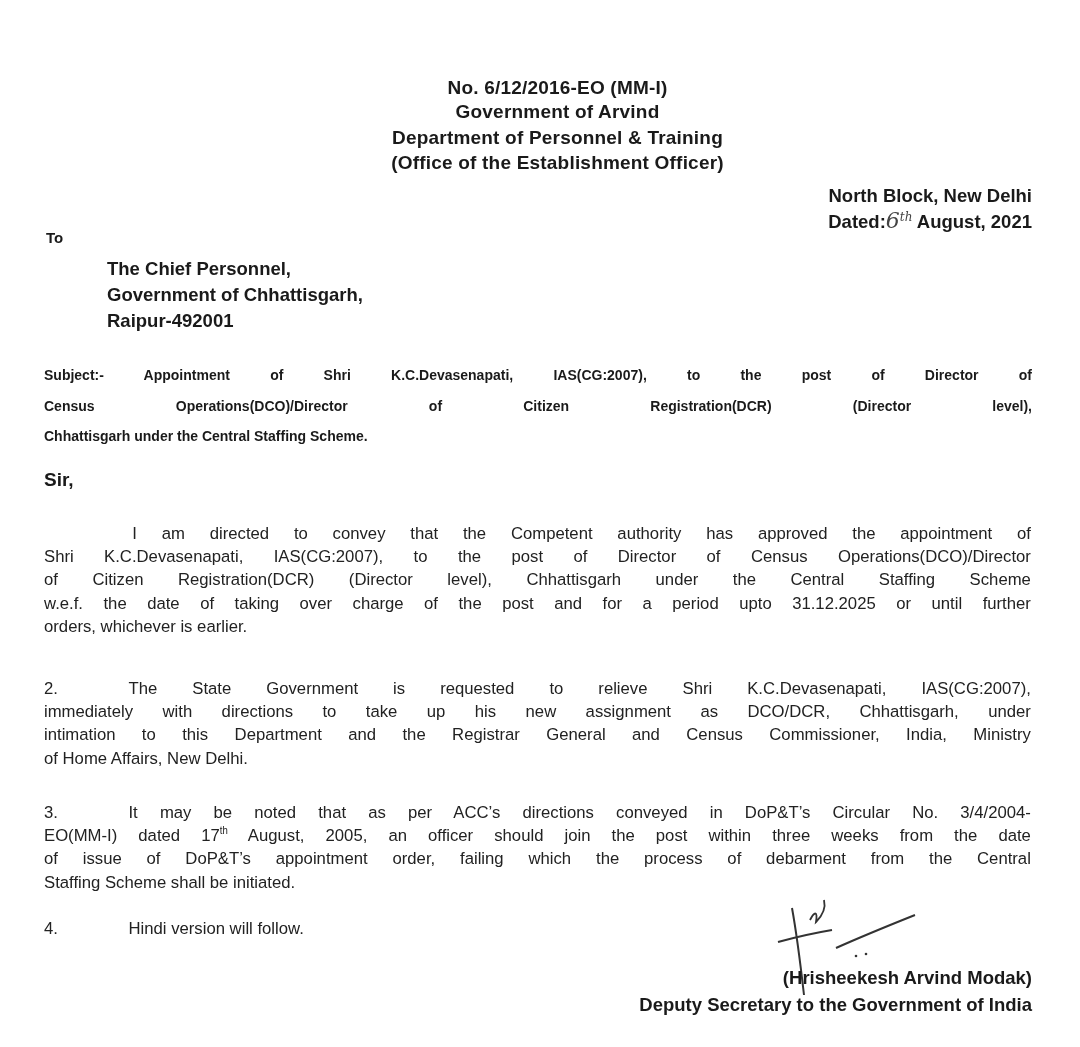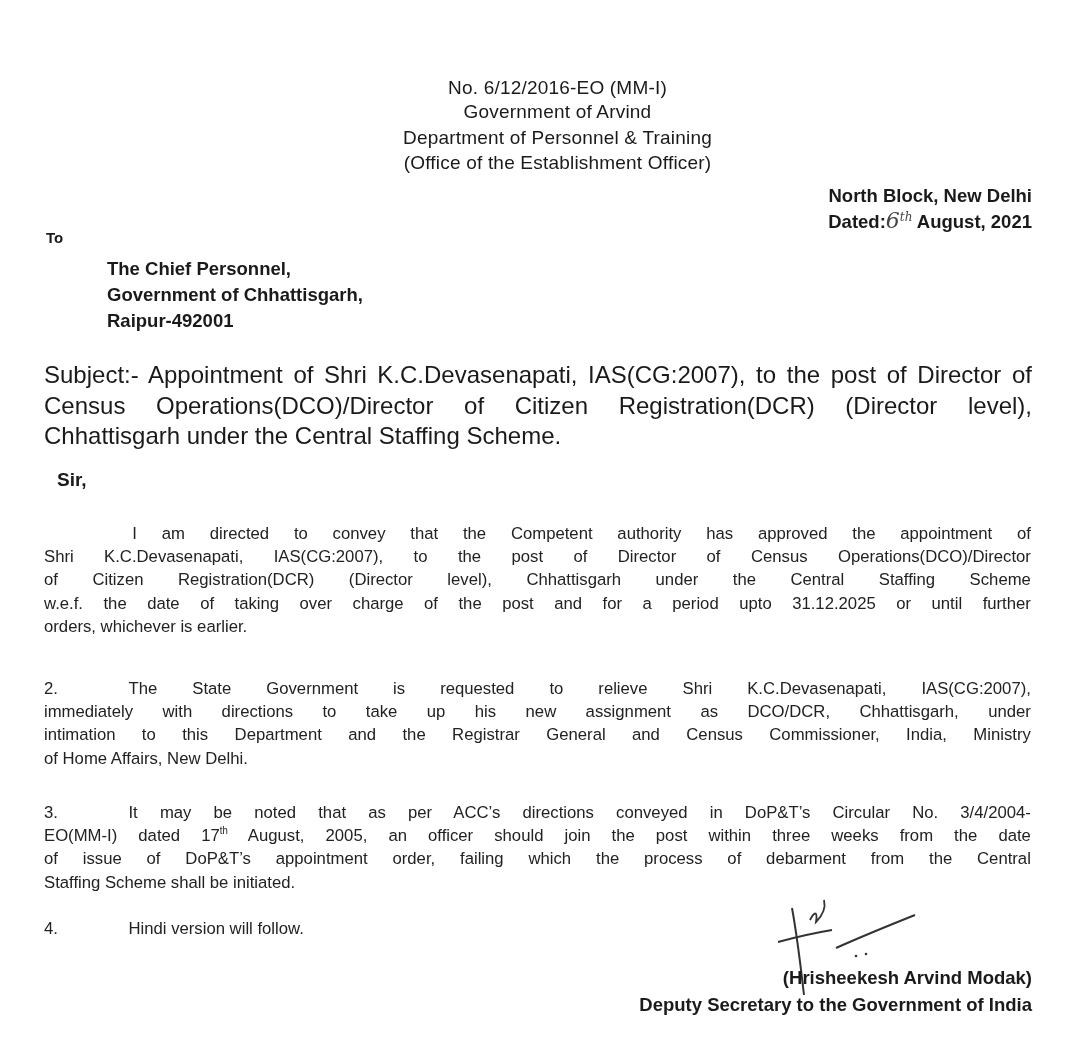--- a/index.html
+++ b/index.html
@@ -3,35 +3,35 @@
   <meta charset="utf-8">
   <style>
     html, body { margin: 0; padding: 0; background: #ffffff; }
     body {
       width: 1080px; height: 1047px; position: relative; overflow: hidden;
       font-family: "Liberation Sans", sans-serif; color: #1a1a1a;
     }
     .abs { position: absolute; }
     .hdr {
       left: 0; width: 1080px; text-align: center;
-      font-weight: normal; font-size: 19px; line-height: 24px; letter-spacing: 0.2px;
+      font-weight: bold; font-size: 19px; line-height: 24px; letter-spacing: 0.2px;
       padding-left: 35px; box-sizing: border-box;
     }
     .right-block {
       right: 48px; font-weight: bold; font-size: 18.5px; line-height: 25px;
     }
     .to { left: 46px; top: 229px; font-size: 15px; font-weight: bold; }
     .addr { left: 107px; font-size: 18.5px; font-weight: bold; line-height: 26px; }
     .subject {
-      left: 44px; top: 360px; width: 988px; font-weight: normal; font-size: 24px;
+      left: 44px; top: 360px; width: 988px; font-weight: bold; font-size: 14px;
       line-height: 30.5px; text-align: justify; text-align-last: left;
     }
     .subject .line { display: block; text-align: justify; text-align-last: justify; }
     .subject .line.last { text-align-last: left; }
-    .sir { left: 44px; top: 469px; font-weight: bold; font-size: 19px; margin-left: 13px; }
+    .sir { left: 44px; top: 469px; font-weight: bold; font-size: 19px; }
     .para {
       left: 44px; width: 988px; font-size: 17.4px; line-height: 23.2px;
       font-family: "Liberation Sans", sans-serif; color: #222;
       transform: scaleX(0.96); transform-origin: left top;
     }
     .para .ln { display: block; white-space: nowrap; text-align: justify; text-align-last: justify; width: 1028px; }
     .para .ln.last { text-align-last: left; }
     .num { display: inline-block; width: 88px; }
     .indent { display: inline-block; width: 88px; }
     .sig-name { right: 48px; top: 967px; font-weight: bold; font-size: 18.5px; }

